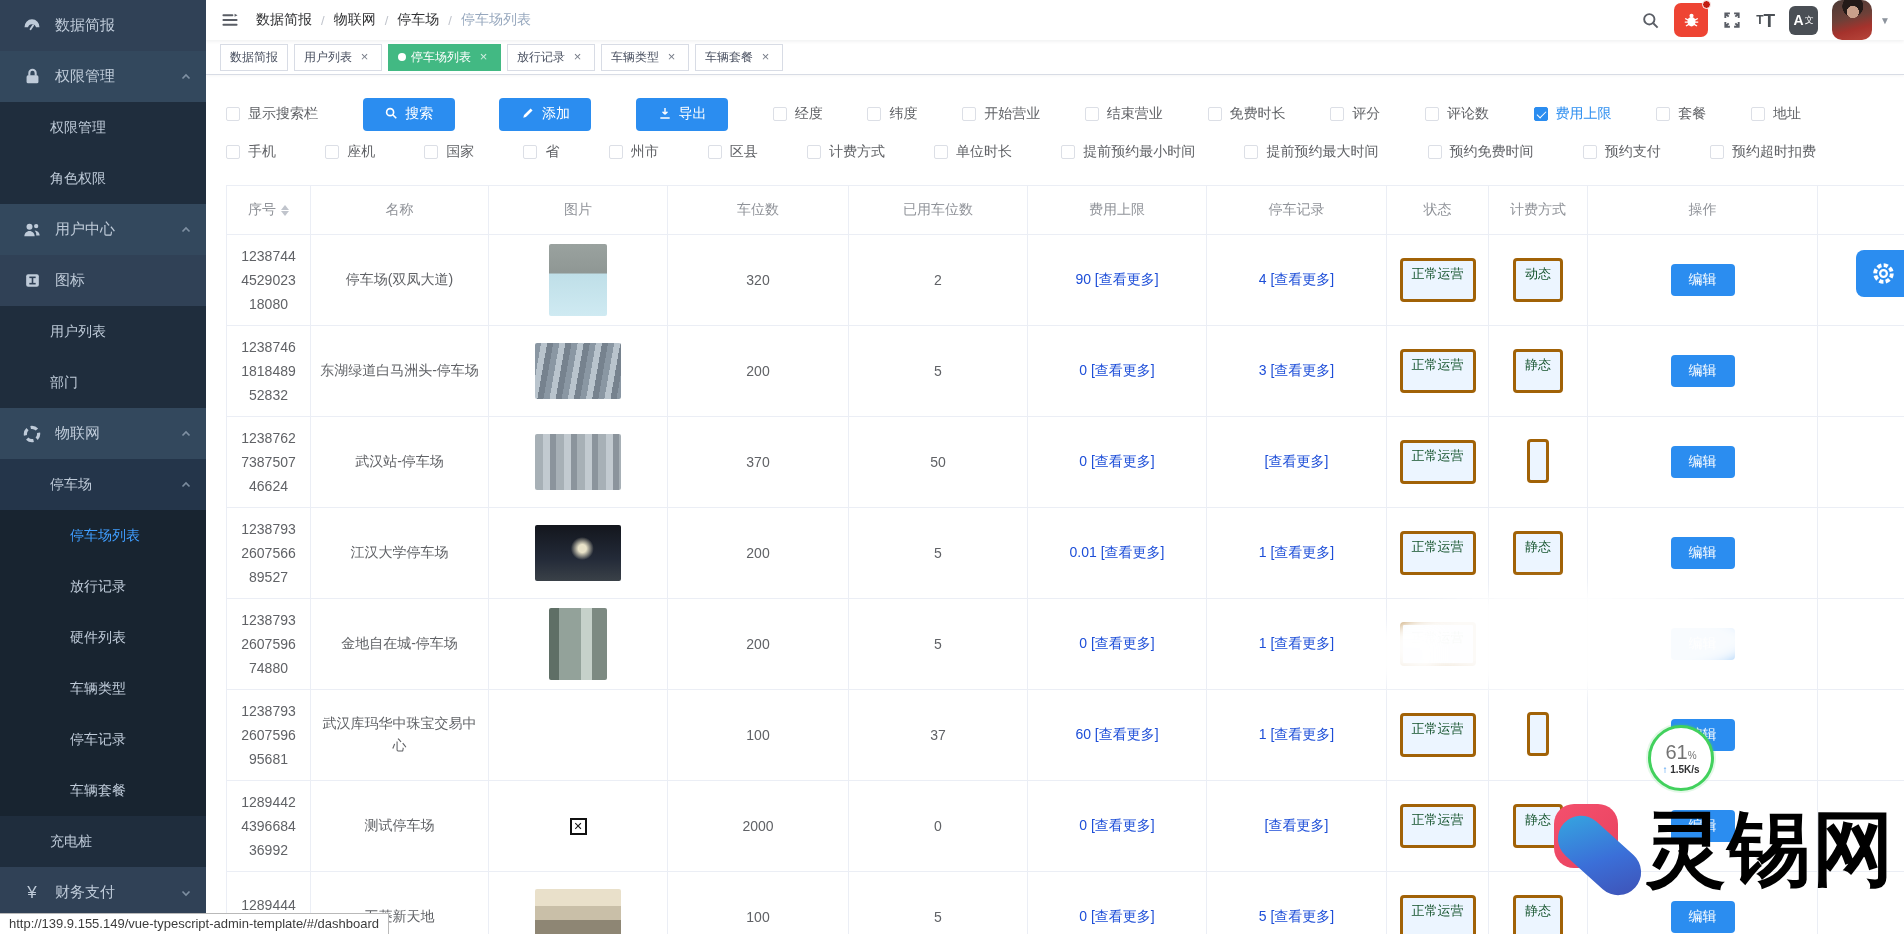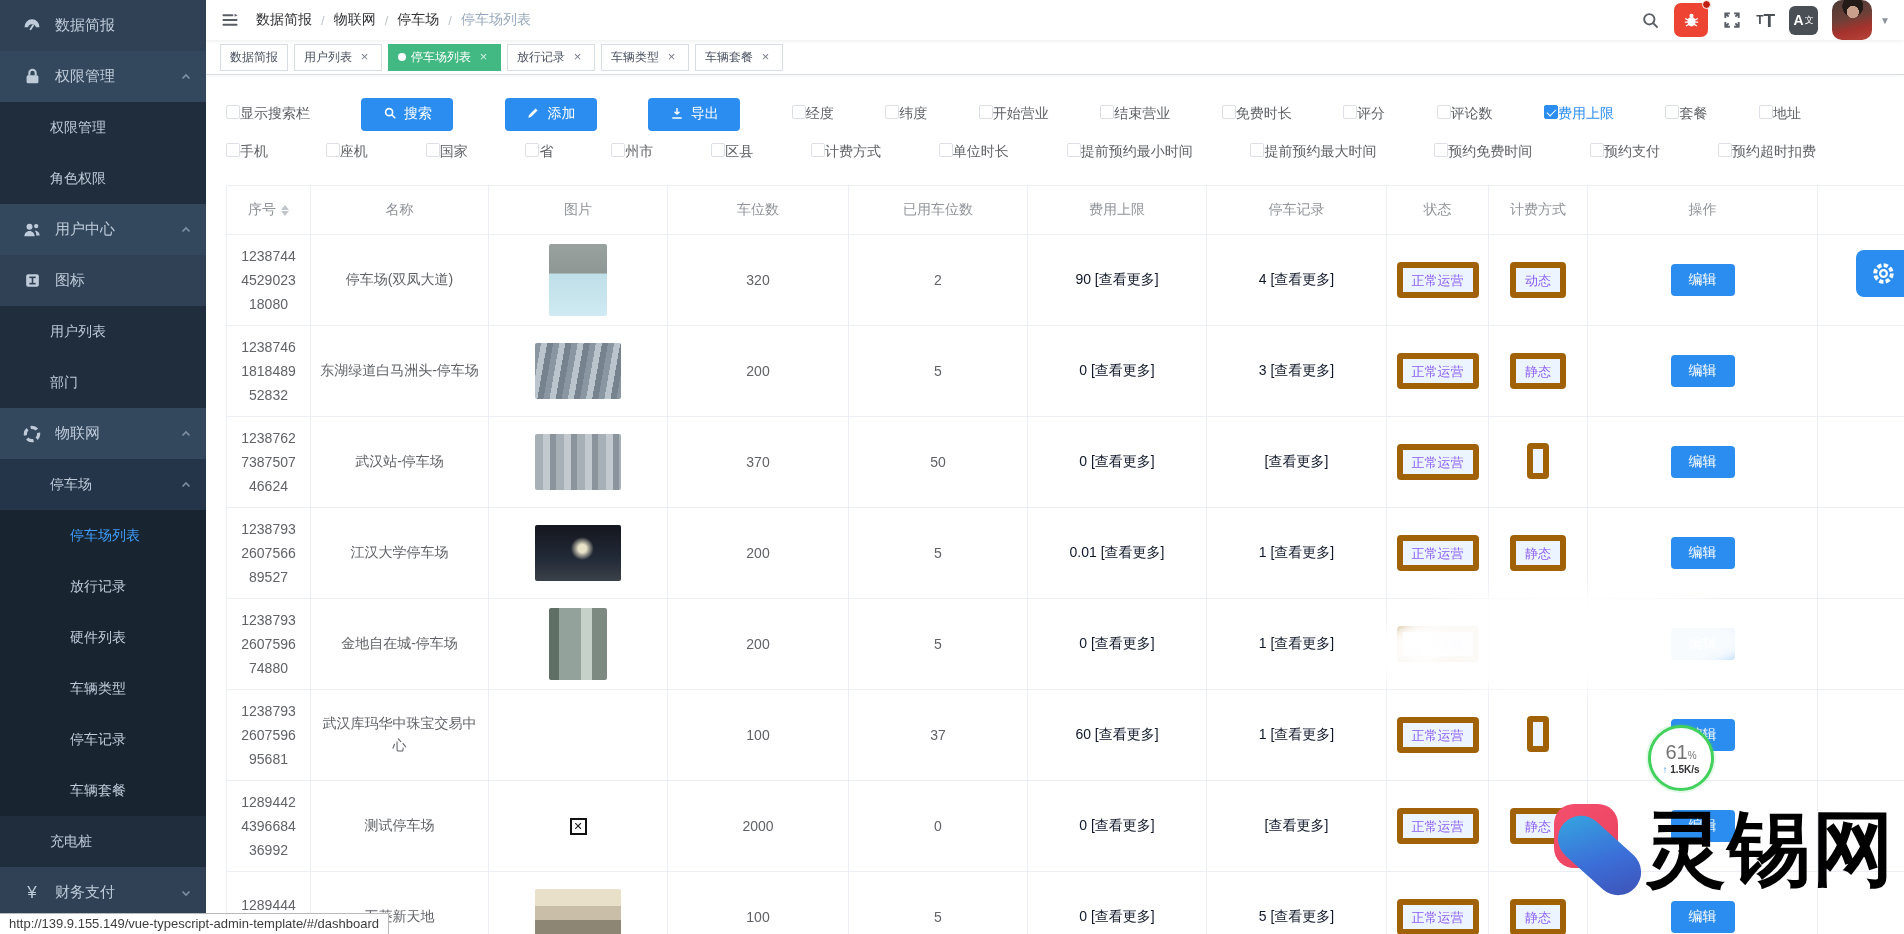--- a/index.html
+++ b/index.html
@@ -41,39 +41,39 @@
   .tabsbar{position:absolute;left:206px;top:40px;right:0;height:35px;background:#fff;border-bottom:1px solid #d8dce5;box-shadow:0 1px 3px 0 rgba(0,0,0,.04);display:flex;align-items:center;padding-left:14px;gap:6px;z-index:19}
   .tab{height:27px;display:inline-flex;align-items:center;gap:5px;border:1px solid #d8dce5;background:#fff;color:#495060;font-size:12px;padding:0 9px;cursor:pointer;white-space:nowrap}
   .tab.active{background:#42b983;border-color:#42b983;color:#fff}
   .tab .dot{width:8px;height:8px;border-radius:50%;background:#fff;display:inline-block}
   .tab .close{font-size:13px;width:15px;height:15px;line-height:13px;text-align:center;border-radius:50%;opacity:.75}
   .tab.active .close{color:#fff}
   
   .content{position:absolute;left:206px;top:75px;right:0;bottom:0;background:#fff;padding:22px 0 0 20px;z-index:1}
   .filter-row{display:flex;align-items:center;width:1575px;justify-content:space-between;font-size:14px;color:#606266;height:34px}
   .filter-row + .filter-row{margin-top:4px;width:1590px}
-  .cb-wrap{display:inline-flex;cursor:pointer;white-space:nowrap}
+  .cb-wrap{display:inline-flex;align-items:center;gap:8px;cursor:pointer;white-space:nowrap}
   .cb{width:14px;height:14px;border:1px solid #dcdfe6;border-radius:2px;background:#fff;position:relative;flex:none}
   .cb.checked{background:#2b8df0;border-color:#2b8df0}
   .cb.checked::after{content:'';position:absolute;left:4px;top:1px;width:4px;height:8px;border:solid #fff;border-width:0 1.6px 1.6px 0;transform:rotate(45deg)}
   .cb-wrap.checked-label{color:#2b8df0}
   .f-btn{height:33px;min-width:92px;padding:0 16px;border:none;border-radius:4px;background:#2b8df0;color:#fff;font-size:14px;display:inline-flex;align-items:center;justify-content:center;gap:7px;cursor:pointer;font-family:inherit}
   
   table.grid{border-collapse:collapse;table-layout:fixed;width:1678px;margin-top:16px;font-size:14px}
   .grid th,.grid td{border:1px solid #ebeef5;text-align:center;vertical-align:middle;overflow:hidden}
   .grid th{height:49px;color:#909399;font-weight:400;background:#fff}
   .grid td{height:91px;color:#606266}
   .sort{display:inline-flex;flex-direction:column;margin-left:5px;vertical-align:middle;gap:1px}
   .sort i{width:0;height:0;border-left:4px solid transparent;border-right:4px solid transparent;display:block;cursor:pointer}
   .sort .up{border-bottom:5px solid #c0c4cc}
   .sort .dn{border-top:5px solid #c0c4cc}
   td.c-id{line-height:24px;white-space:pre-line;padding:8px 10px}
   td.c-name{padding:0 8px;line-height:1.55}
-  .link{color:#0f172a;cursor:pointer}
-  .tag{display:inline-block;height:36px;line-height:26px;padding:0 9px;background:#ecf5ff;border:6px solid #a16207;border-radius:4px;color:#8b5cf6;font-size:13px}
+  .link{color:#1d4ed8;cursor:pointer}
+  .tag{display:inline-block;height:44px;line-height:26px;padding:0 9px;background:#ecf5ff;border:3px solid #a16207;border-radius:4px;color:#14532d;font-size:13px}
   .tag.empty{width:22px;padding:0}
   .edit-btn{width:64px;height:32px;border:none;border-radius:4px;background:#2b8df0;color:#fff;font-size:14px;cursor:pointer;font-family:inherit}
   .pimg{width:86px;height:56px;border-radius:2px;margin:0 auto}
   .pimg.portrait{width:58px;height:72px}
   .img-row1{background:linear-gradient(180deg,#9aa29f 0%,#8f9794 40%,#bfdfe8 42%,#cfeaf2 100%)}
   .img-row2{background:repeating-linear-gradient(100deg,#8a97a3 0 6px,#b9c4cd 6px 12px,#76828e 12px 18px)}
   .img-row3{background:repeating-linear-gradient(90deg,#a7b0b6 0 8px,#c2cad0 8px 15px,#8b949c 15px 21px)}
   .img-row4{background:radial-gradient(circle at 55% 42%,#e8e2c8 0 7%,rgba(0,0,0,0) 20%),linear-gradient(180deg,#13161d 0%,#232a38 60%,#3a4148 100%)}
   .img-row5{background:linear-gradient(90deg,#5f6f66 0 18%,#93a29a 18% 55%,#c6d1ca 55% 75%,#7d8a82 75%)}
   .img-row8{background:linear-gradient(180deg,#e9e0ca 0 30%,#c9bfa8 30% 55%,#8e8674 55% 100%)}

